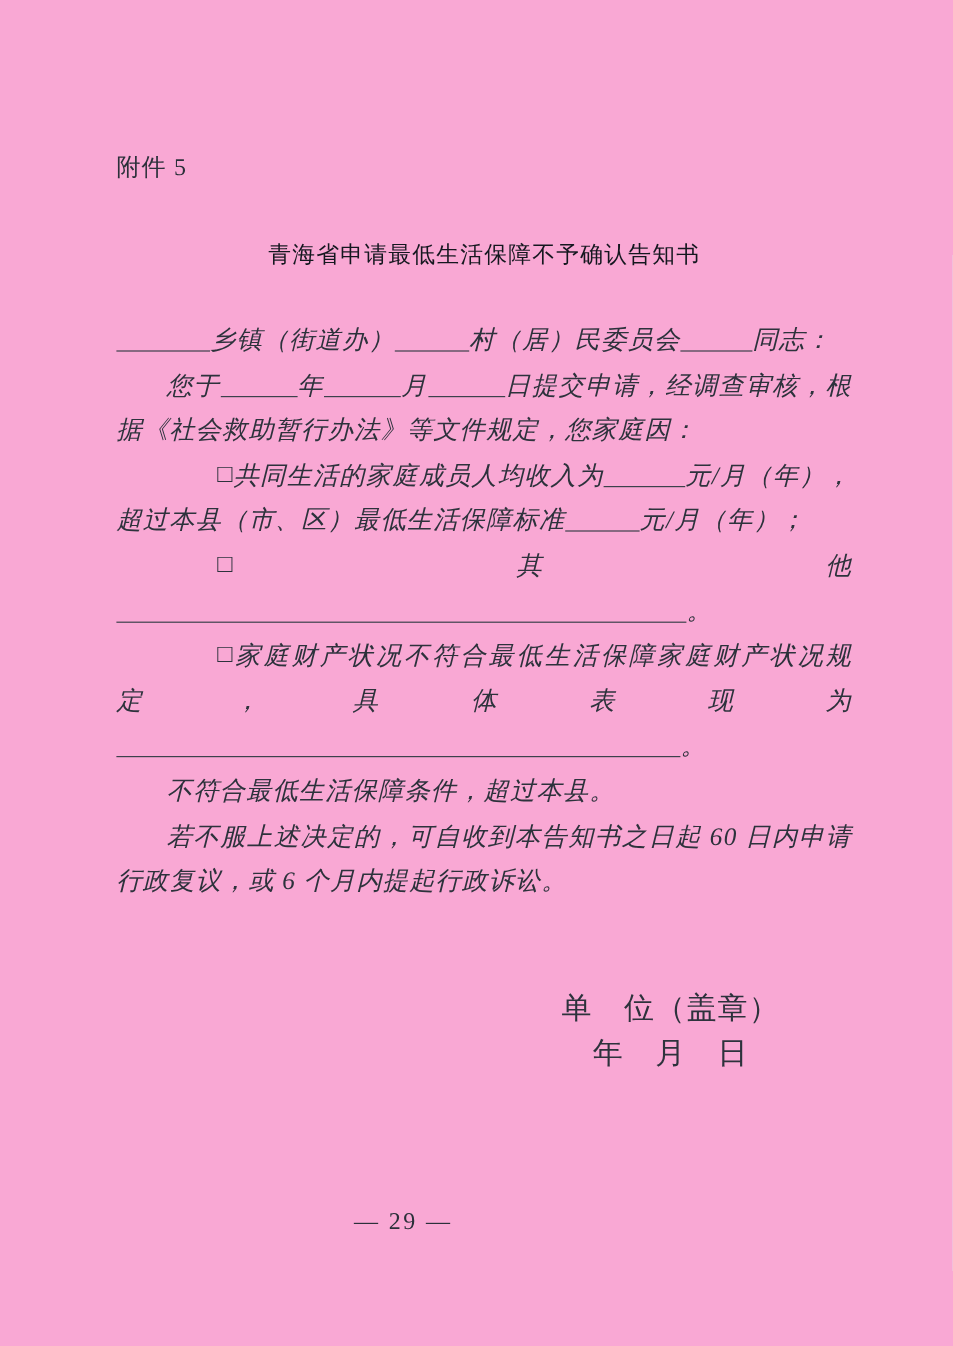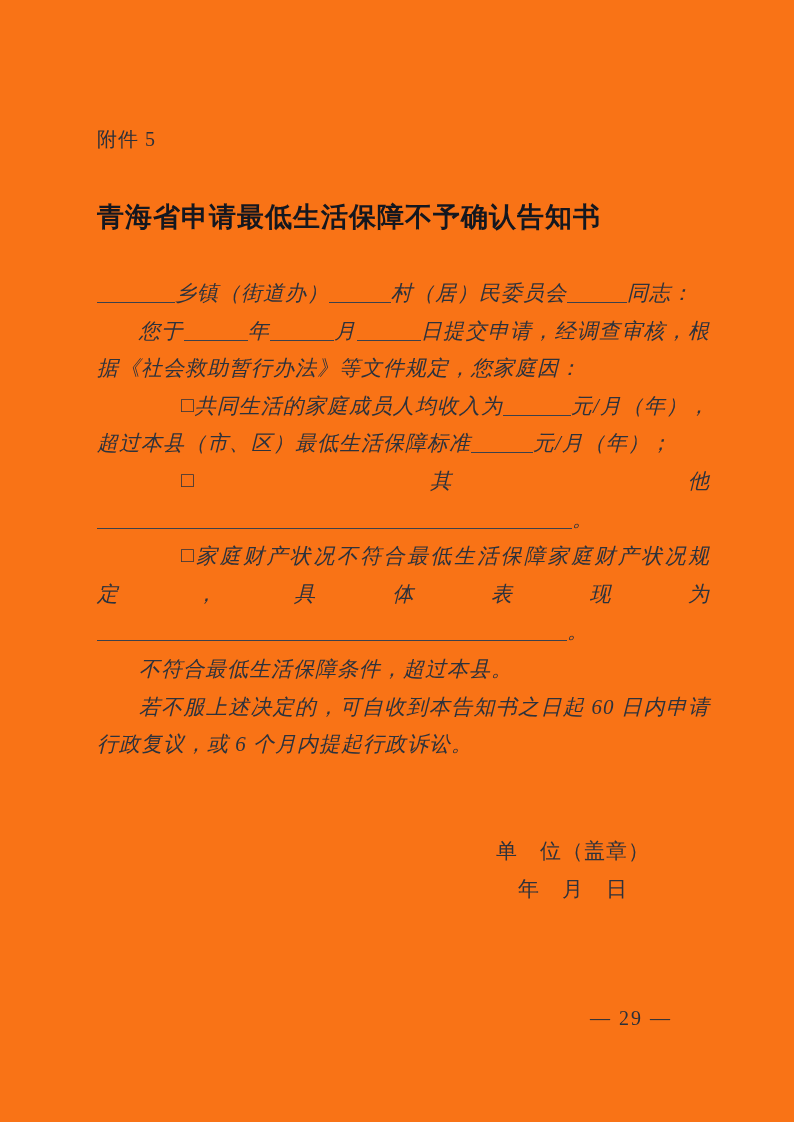--- a/index.html
+++ b/index.html
@@ -5,37 +5,38 @@
   html, body {
     margin: 0;
     padding: 0;
     background: #e8e8e8;
   }
   .page {
     position: relative;
     width: 794px;
     height: 1122px;
     margin: 0 auto;
-    background: #f97316;
+    background: #f9a8d4;
     overflow: hidden;
     font-family: "Liberation Serif", "DejaVu Serif", serif;
     color: #2d323c;
   }
   .content {
     padding: 126px 84px 0 97px;
   }
   .attachment {
     font-size: 20px;
     letter-spacing: 1px;
     color: #2b303a;
   }
   .title {
     margin: 46px 0 40px 0;
-    font-size: 27px;
-    font-weight: bold;
+    font-size: 19px;
+    font-weight: normal;
+    text-align: center;
     letter-spacing: 1px;
     color: #14171f;
   }
   .body p {
     margin: 0;
     font-size: 21px;
     line-height: 37.6px;
     text-align: justify;
     letter-spacing: 1px;
     font-style: italic;
@@ -54,33 +55,33 @@
   .w78  { width: 78px; }
   .w62  { width: 62px; }
   .w60  { width: 60px; }
   .w64  { width: 64px; }
   .w68  { width: 68px; }
   .w470 { width: 470px; }
   .w475 { width: 475px; }
   .sig {
     width: fit-content;
     margin: 68px 60px 0 auto;
-    font-size: 21px;
+    font-size: 25px;
     line-height: 38px;
     letter-spacing: 1px;
     text-align: center;
     color: #2d323c;
   }
   .footnote { margin-top: 38px !important; }
   .pagenum {
     position: absolute;
     right: 0;
     bottom: 92px;
     width: 100%;
-    text-align: right;
+    text-align: center;
     padding-right: 122px;
     box-sizing: border-box;
     font-size: 20px;
     letter-spacing: 2px;
     color: #2b303a;
   }
 </style>
 </head>
 <body>
 

